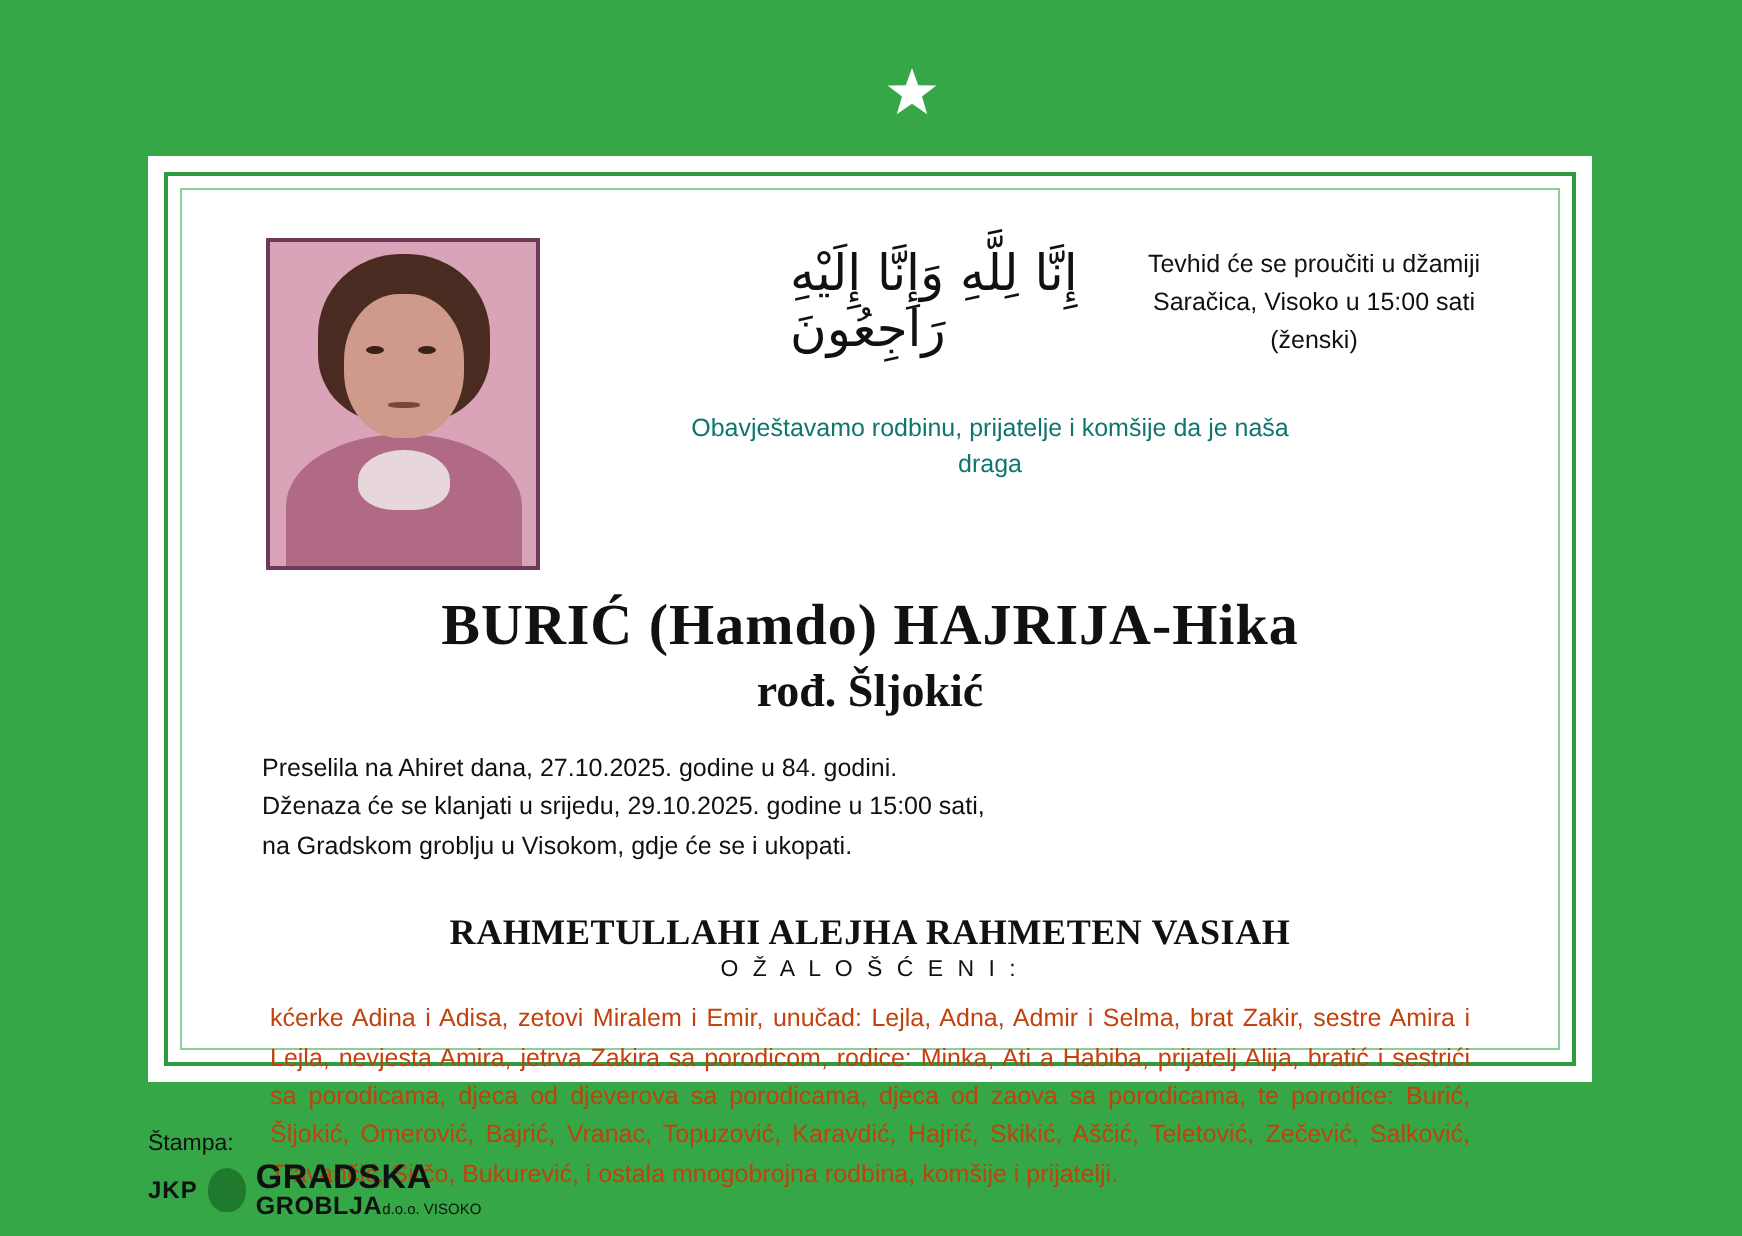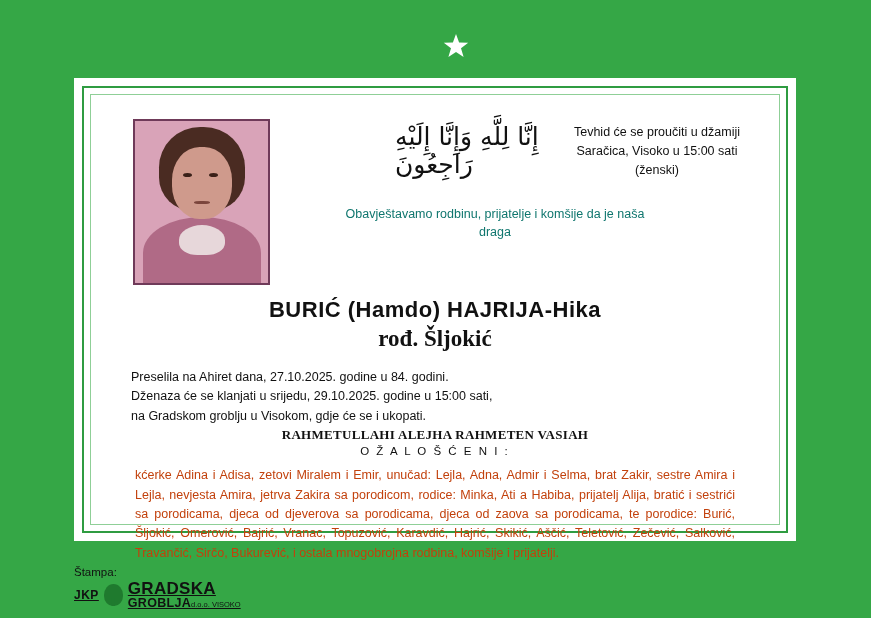--- a/index.html
+++ b/index.html
@@ -165,23 +165,23 @@
     font-size: 12.5px;
     color: #0f766e;
     line-height: 1.45;
   }
   
   .name-block {
     text-align: center;
     margin-top: 2px;
   }
   .name-main {
-    font-family: Liberation Sans, sans-serif;
-    font-weight: bold;
-    font-size: 22px;
+    font-family: Liberation Serif, serif;
+    font-weight: bold;
+    font-size: 29px;
     color: #111;
     letter-spacing: 0.5px;
   }
   .name-sub {
     font-family: "Liberation Serif", serif;
     font-weight: bold;
     font-size: 23px;
     color: #111;
     margin-top: 3px;
   }
@@ -189,23 +189,23 @@
     margin-top: 16px;
     padding-left: 26px;
     font-size: 12.5px;
     color: #111;
     line-height: 1.55;
   }
   .rahmet {
     text-align: center;
     font-family: "Liberation Serif", serif;
     font-weight: bold;
-    font-size: 13px;
-    color: #111;
-    margin-top: 1px;
+    font-size: 18px;
+    color: #111;
+    margin-top: 23px;
     letter-spacing: 0.3px;
   }
   .ozalosceni {
     text-align: center;
     font-size: 11.5px;
     color: #111;
     margin-top: 2px;
     letter-spacing: 2px;
   }
   .family {
@@ -225,21 +225,20 @@
     color: #111;
   }
   .footer .stampa {
     font-size: 11.5px;
     margin-bottom: 2px;
   }
   .logo-row {
     display: flex;
     align-items: center;
     gap: 5px;
-    text-decoration: underline;
   }
   .logo-jkp {
     font-size: 12px;
     font-weight: bold;
     letter-spacing: 0.5px;
   }
   .logo-mark {
     width: 19px;
     height: 22px;
     background: #1f7a2e;

